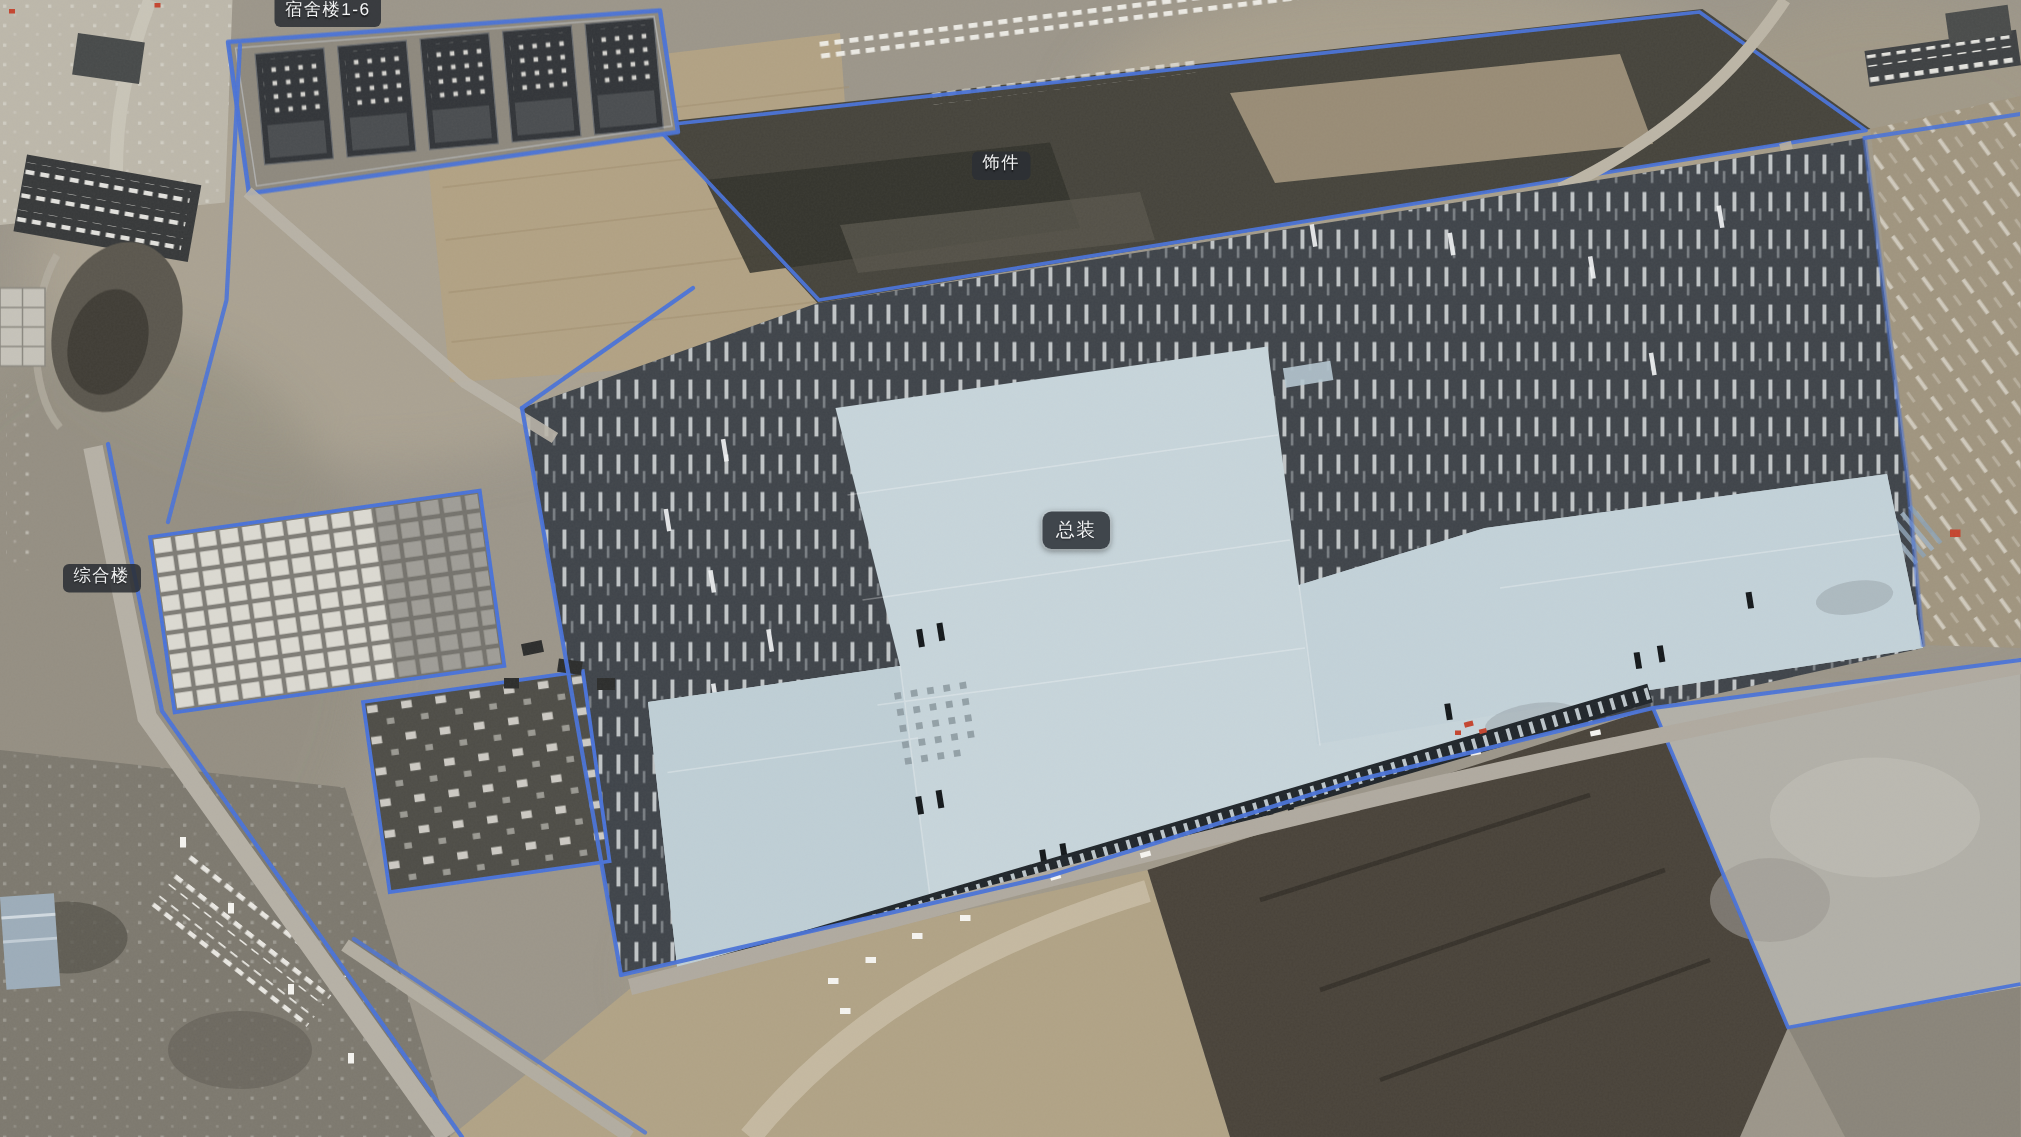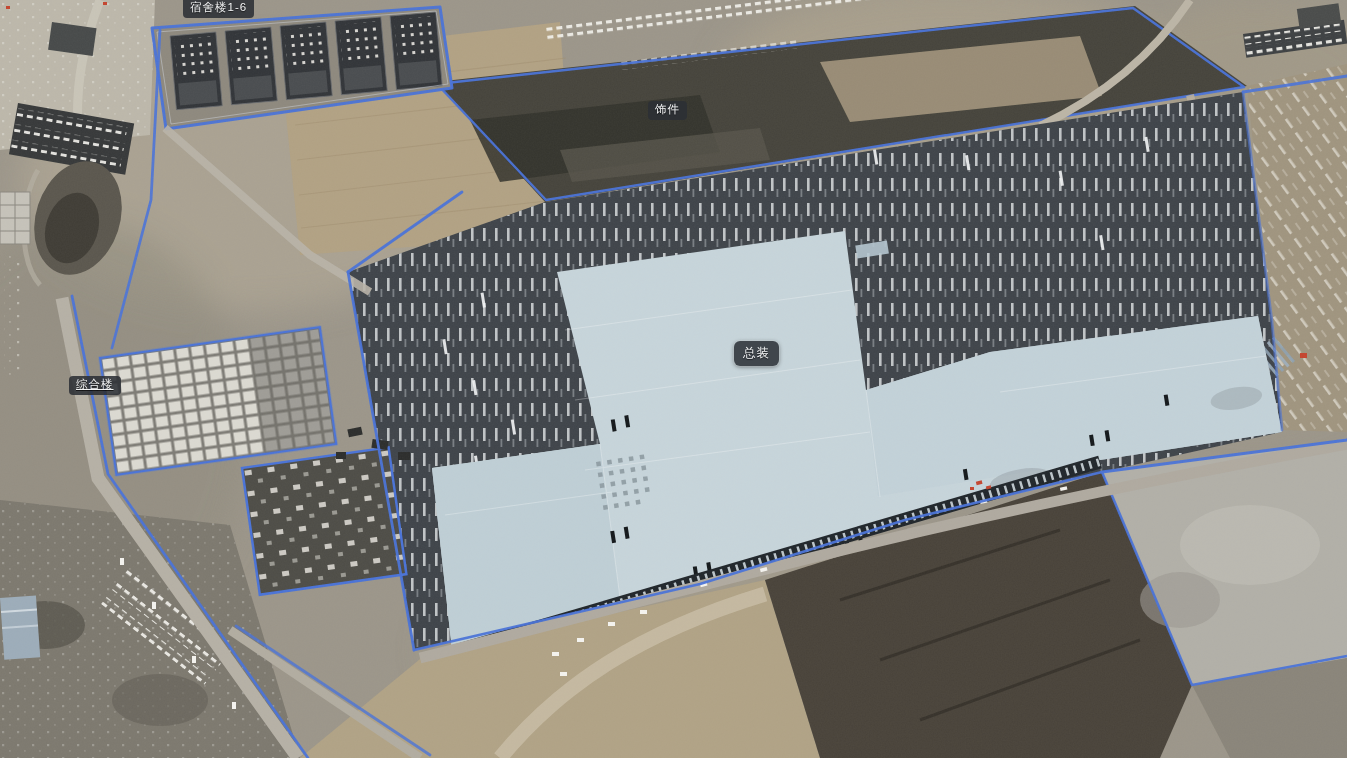--- a/index.html
+++ b/index.html
@@ -4,23 +4,23 @@
 <style>
   html,body{margin:0;padding:0;background:#1b1b1b;}
   #stage{position:relative;width:1347px;height:758px;overflow:hidden;background:#9c968a;
          font-family:"Liberation Sans","DejaVu Sans",sans-serif;}
   #scene{position:absolute;inset:0;display:block;}
   .map-label{position:absolute;color:#f3f4f5;background:rgba(44,48,53,0.88);
              border-radius:4px;padding:2px 7px 3px;font-size:11.5px;line-height:1.2;
              letter-spacing:1px;white-space:nowrap;text-shadow:0 1px 1px rgba(0,0,0,.6);}
   .lbl-dorm{left:183px;top:-6px;padding-top:7px;border-top-left-radius:0;border-top-right-radius:0;}
   .lbl-trim{left:648px;top:101px;}
-  .lbl-assembly{left:734px;top:341px;font-size:12.5px;padding:5px 9px;border-radius:6px;
+  .lbl-assembly{left:695px;top:341px;font-size:12.5px;padding:5px 9px;border-radius:6px;
                 background:rgba(52,58,64,0.92);box-shadow:0 0 0 1px rgba(255,255,255,.16),0 1px 4px rgba(0,0,0,.45);}
-  .lbl-complex{left:69px;top:376px;text-decoration:underline;}
+  .lbl-complex{left:42px;top:376px;}
 </style>
 </head>
 <body>
 
 <div id="stage">
 
 <svg id="scene" width="1347" height="758" viewBox="0 0 1347 758" xmlns="http://www.w3.org/2000/svg">
   <defs>
     <filter id="soft" x="-40%" y="-40%" width="180%" height="180%">
           <feGaussianBlur stdDeviation="16"></feGaussianBlur>

